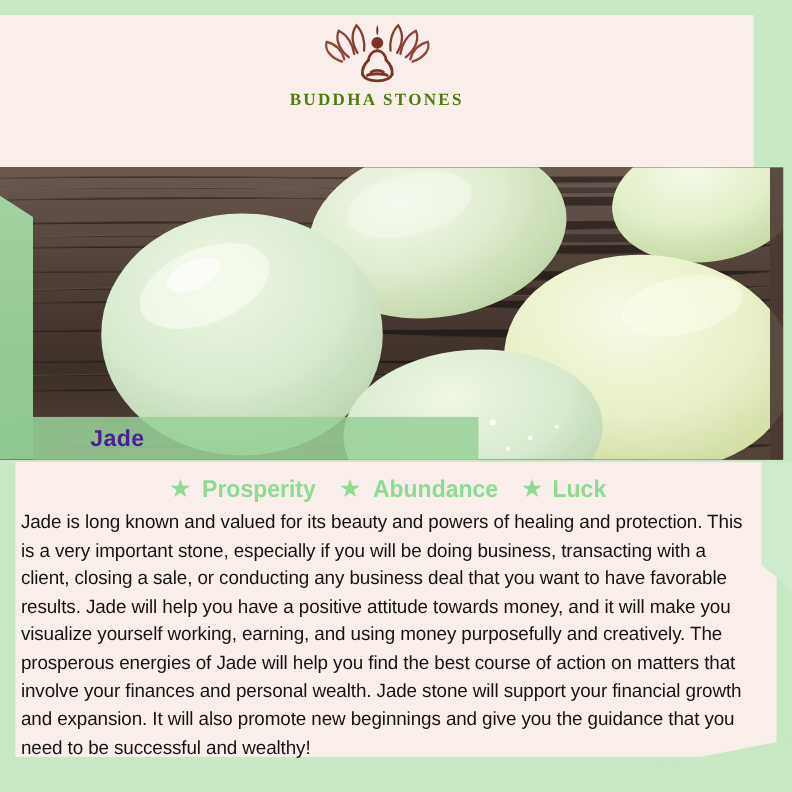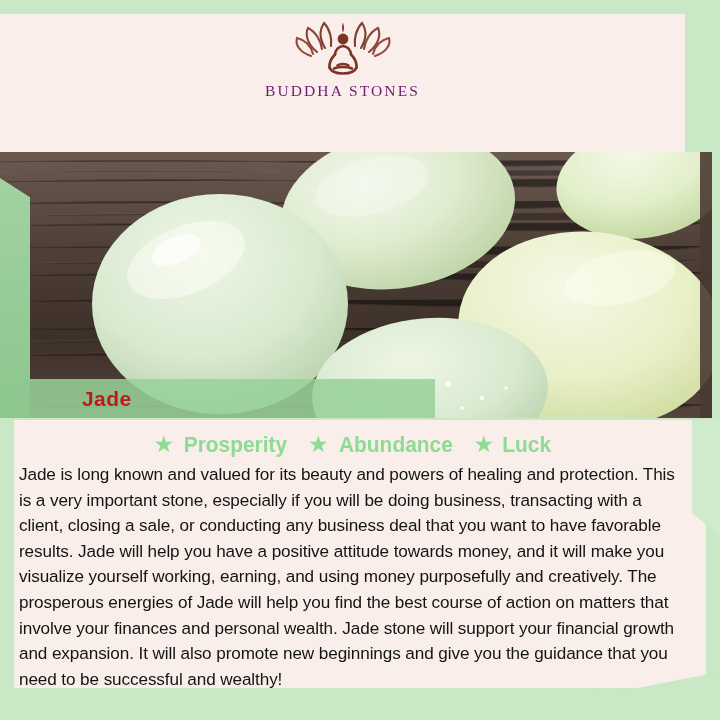--- a/index.html
+++ b/index.html
@@ -54,22 +54,22 @@
   .logo-mark {
     width: 104px;
     height: 62px;
     display: block;
   }
   .logo-text {
     margin-top: 2px;
     font-family: "Liberation Serif", serif;
     font-size: 15.5px;
     letter-spacing: 2.1px;
-    color: #701a75;
-    font-weight: 400;
+    color: #4d7c0f;
+    font-weight: 700;
     white-space: nowrap;
   }
 
   
   .title-banner {
     position: absolute;
     left: 148px;
     top: 108px;
     width: 430px;
     height: 46px;
@@ -122,21 +122,21 @@
     width: 405px;
     height: 39px;
     background: rgba(150, 210, 152, 0.86);
     display: flex;
     align-items: center;
   }
   .jade-label {
     margin-left: 52px;
     font-size: 21px;
     font-weight: bold;
-    color: #b91c1c;
+    color: #4c1d95;
     letter-spacing: 0.4px;
     text-align: center;
   }
 
   
   .body-panel {
     position: absolute;
     left: 14px;
     top: 420px;
     width: 692px;

